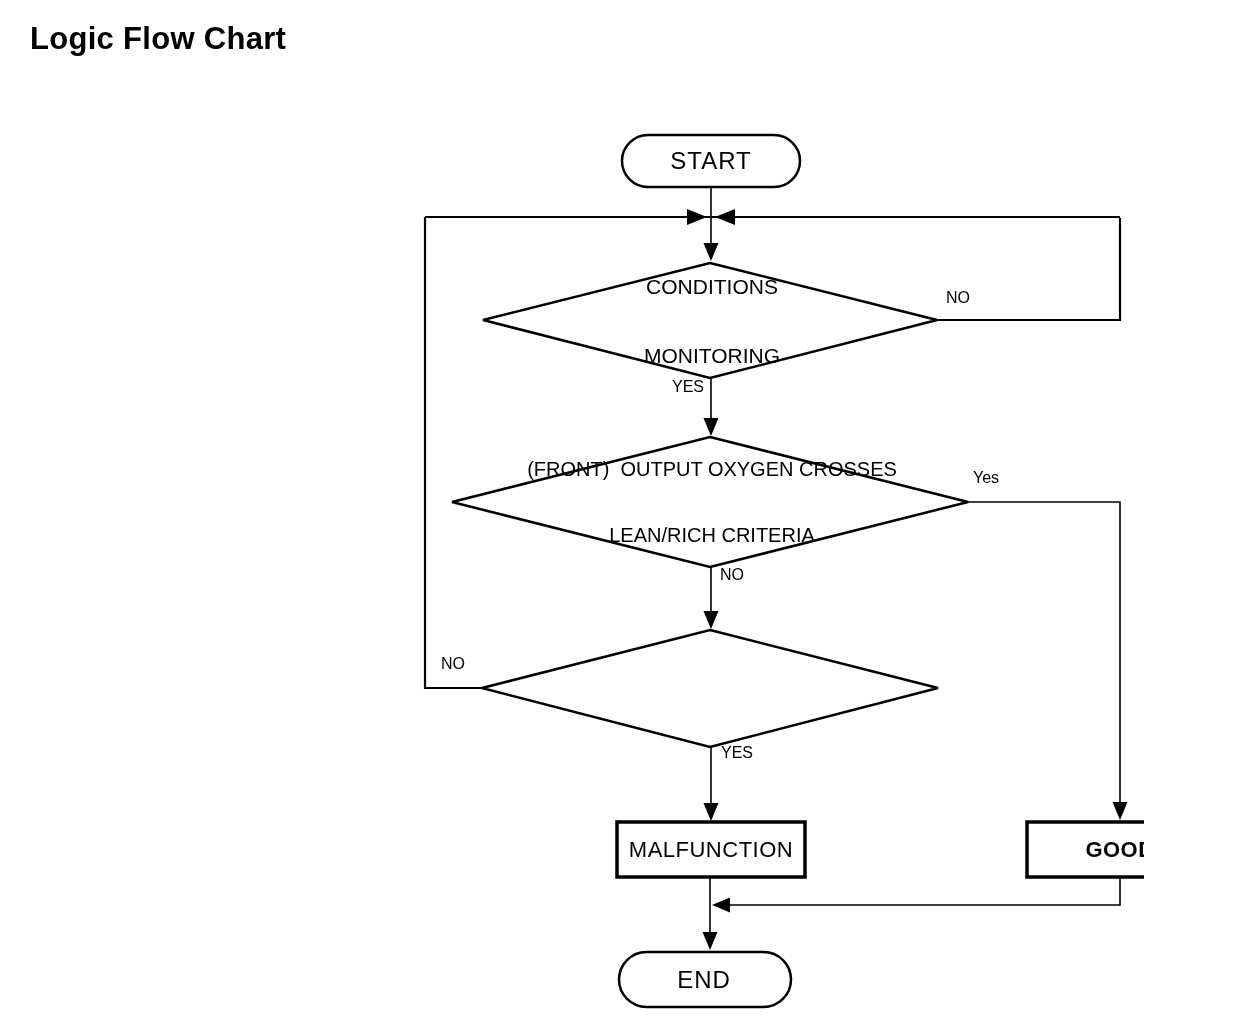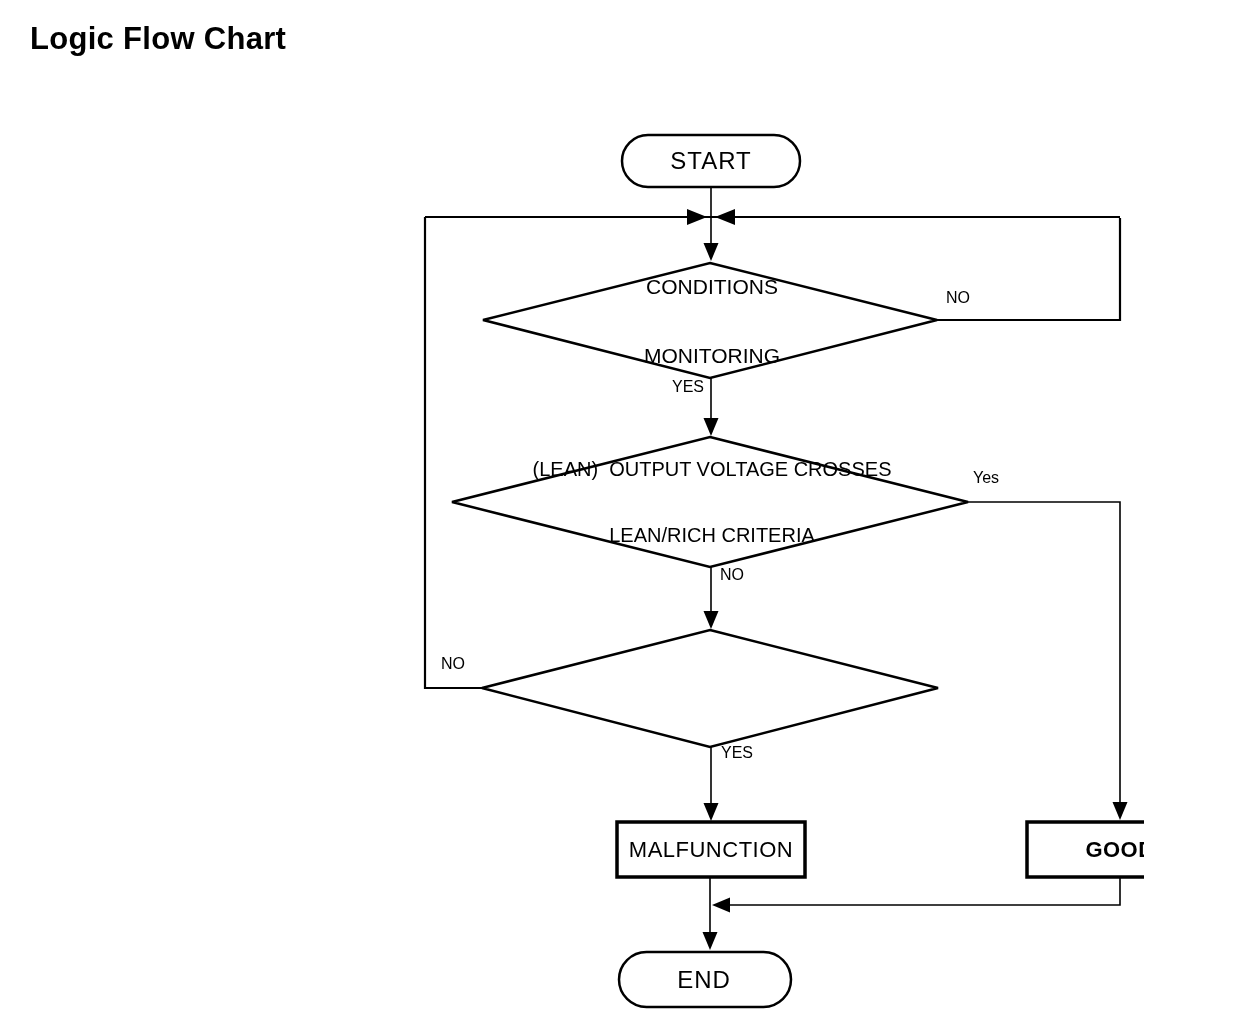--- a/index.html
+++ b/index.html
@@ -86,21 +86,21 @@
   </svg>
 
   <div class="lbl centered terminator-text" style="left:711px;top:161px;">START</div>
 
   <div class="lbl centered node-text" style="left:712px;top:321px;">
     <span>CONDITIONS</span>
     <span>MONITORING</span>
   </div>
 
   <div class="lbl centered node-text d2-text" style="left:712px;top:502px;">
-    <span>(LEAN)  OUTPUT VOLTAGE CROSSES</span>
+    <span>(FRONT)  OUTPUT OXYGEN CROSSES</span>
     <span>LEAN/RICH CRITERIA</span>
   </div>
 
 
   <div class="lbl centered box-text" style="left:711px;top:850px;">MALFUNCTION</div>
 
   <div class="lbl centered box-text" style="left:1120px;top:850px;font-weight:bold;">GOOD</div>
 
   <div class="lbl centered terminator-text" style="left:704px;top:980px;">END</div>
 

